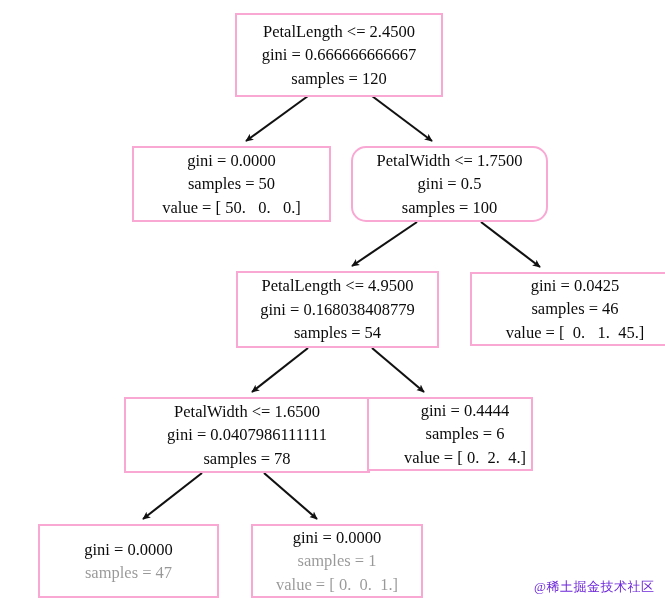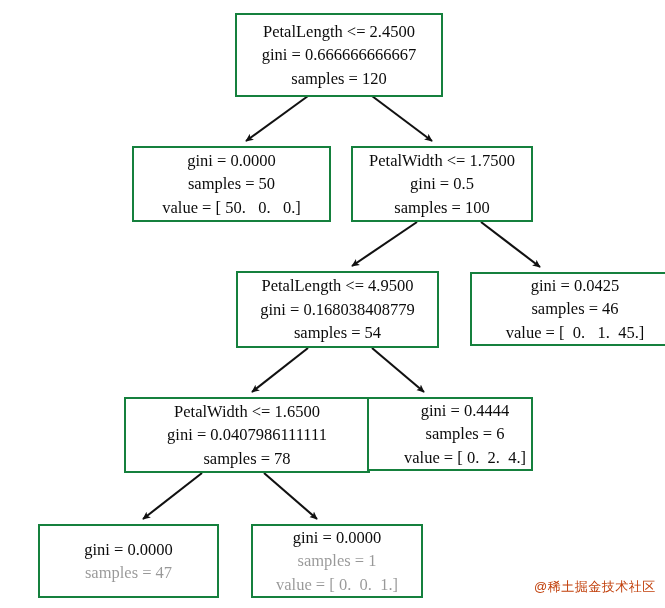--- a/index.html
+++ b/index.html
@@ -18,21 +18,21 @@
   #edges {
     position: absolute;
     left: 0;
     top: 0;
     width: 665px;
     height: 608px;
   }
   .node {
     position: absolute;
     box-sizing: border-box;
-    border: 2px solid #15803d;
+    border: 2px solid #f9a8d4;
     background: #ffffff;
     color: #0b0b0b;
     display: flex;
     flex-direction: column;
     align-items: center;
     justify-content: center;
     text-align: center;
     font-size: 16.5px;
     line-height: 1.42;
     white-space: pre;
@@ -40,23 +40,23 @@
   }
   .node .line {
     display: block;
   }
   
   .node.faded .line.dim {
     opacity: 0.42;
   }
   .watermark {
     position: absolute;
-    color: #c2410c;
+    color: #6d28d9;
     font-size: 13px;
-    font-family: Liberation Sans, sans-serif;
+    font-family: Liberation Serif, serif;
     letter-spacing: 0.5px;
     white-space: nowrap;
     z-index: 3;
   }
 </style>
 </head>
 <body>
 
 <div id="canvas">
 
@@ -83,21 +83,21 @@
     <span class="line">gini = 0.666666666667</span>
     <span class="line">samples = 120</span>
   </div>
 
   <div class="node" style="left:132px; top:146px; width:199px; height:76px;">
     <span class="line">gini = 0.0000</span>
     <span class="line">samples = 50</span>
     <span class="line">value = [ 50.   0.   0.]</span>
   </div>
 
-  <div class="node" style="left:351px; top:146px; width:182px; height:76px;">
+  <div class="node" style="left:351px; top:146px; width:197px; height:76px;border-radius:15px;">
     <span class="line">PetalWidth &lt;= 1.7500</span>
     <span class="line">gini = 0.5</span>
     <span class="line">samples = 100</span>
   </div>
 
   <div class="node" style="left:236px; top:271px; width:203px; height:77px;">
     <span class="line">PetalLength &lt;= 4.9500</span>
     <span class="line">gini = 0.168038408779</span>
     <span class="line">samples = 54</span>
   </div>

